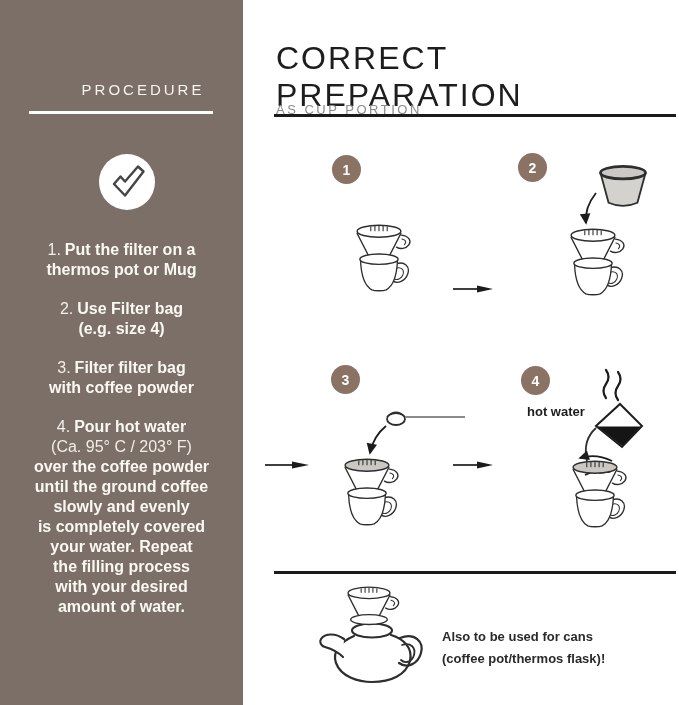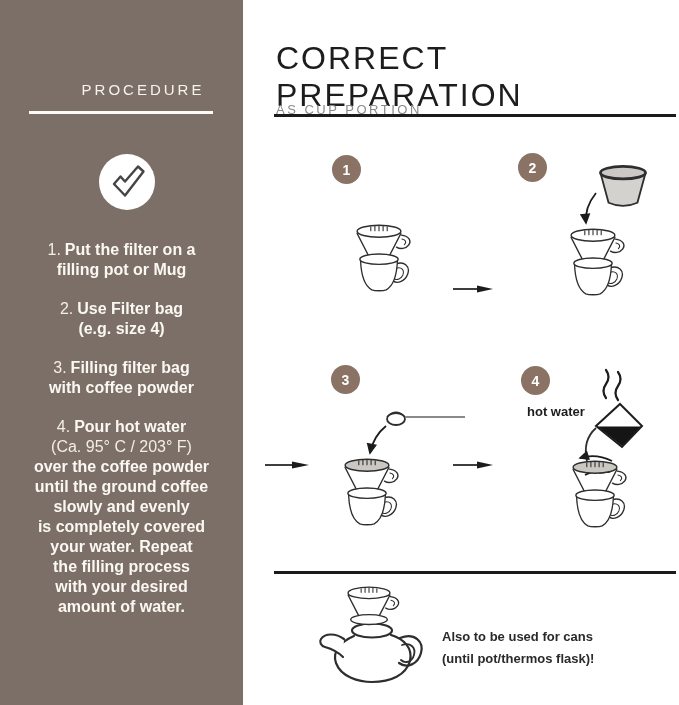--- a/index.html
+++ b/index.html
@@ -77,28 +77,28 @@
     <div class="title-rule"></div>
 
     <svg class="check-badge" viewBox="0 0 58 58">
       <circle cx="29" cy="29" r="28" fill="#ffffff"></circle>
       <path d="M16,31 L22.5,23.5 L27,28.5 L40,13.5 L45.5,18.5 L27,42.5 Z" fill="#ffffff" stroke="#454545" stroke-width="2.4" stroke-linejoin="round"></path>
     </svg>
 
     <div class="steps-text">
       <div class="step-block">
         <div class="line"><span class="num">1.</span><span>Put the filter on a</span></div>
-        <div class="line">filling pot or Mug</div>
+        <div class="line">thermos pot or Mug</div>
       </div>
       <div class="step-block">
         <div class="line"><span class="num">2.</span><span>Use Filter bag</span></div>
         <div class="line">(e.g. size 4)</div>
       </div>
       <div class="step-block">
-        <div class="line"><span class="num">3.</span><span>Filling filter bag</span></div>
+        <div class="line"><span class="num">3.</span><span>Filter filter bag</span></div>
         <div class="line">with coffee powder</div>
       </div>
       <div class="step-block">
         <div class="line"><span class="num">4.</span><span>Pour hot water</span></div>
         <div class="line light-line">(Ca. 95° C / 203° F)</div>
         <div class="line">over the coffee powder</div>
         <div class="line">until the ground coffee</div>
         <div class="line">slowly and evenly</div>
         <div class="line">is completely covered</div>
         <div class="line">your water. Repeat</div>
@@ -172,16 +172,16 @@
       <path d="M32,57 C24,51 13,51 9,57 C7,60 9,64 13,65 C20,67 27,71 31,75" fill="#ffffff"></path>
       <path d="M88,56 C103,50 112,60 109,71 C106,82 95,87 87,81"></path>
       <path d="M90,63 C99,60 104,66 102,73 C100,80 93,82 89,78" stroke-width="1.8"></path>
       <ellipse cx="60" cy="48.5" rx="20" ry="7" fill="#ffffff"></ellipse>
     </g>
     <use href="#sym-dripper" x="25" y="2" width="64" height="45"></use>
   </svg>
 
   <div class="footer-note">
     <div>Also to be used for cans</div>
-    <div>(until pot/thermos flask)!</div>
+    <div>(coffee pot/thermos flask)!</div>
   </div>
 
 </div>
 
 </body></html>

